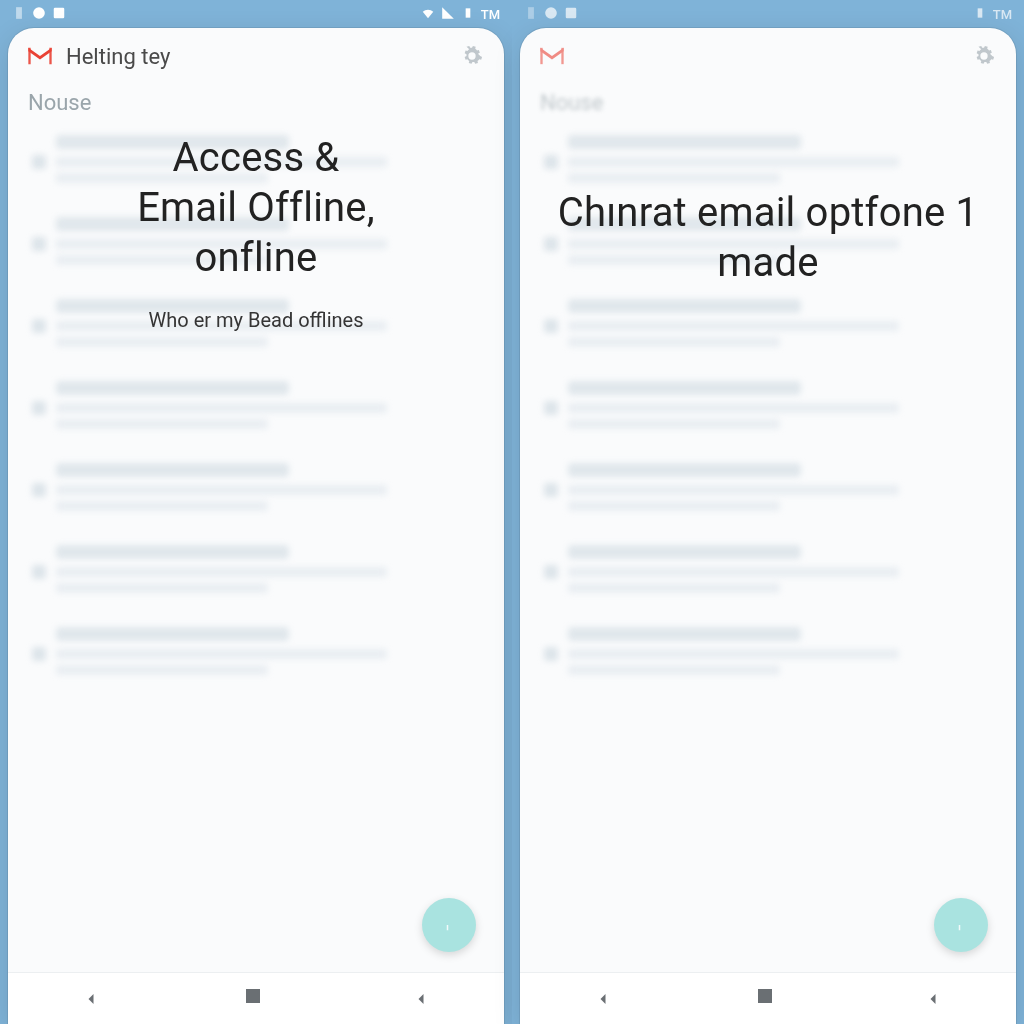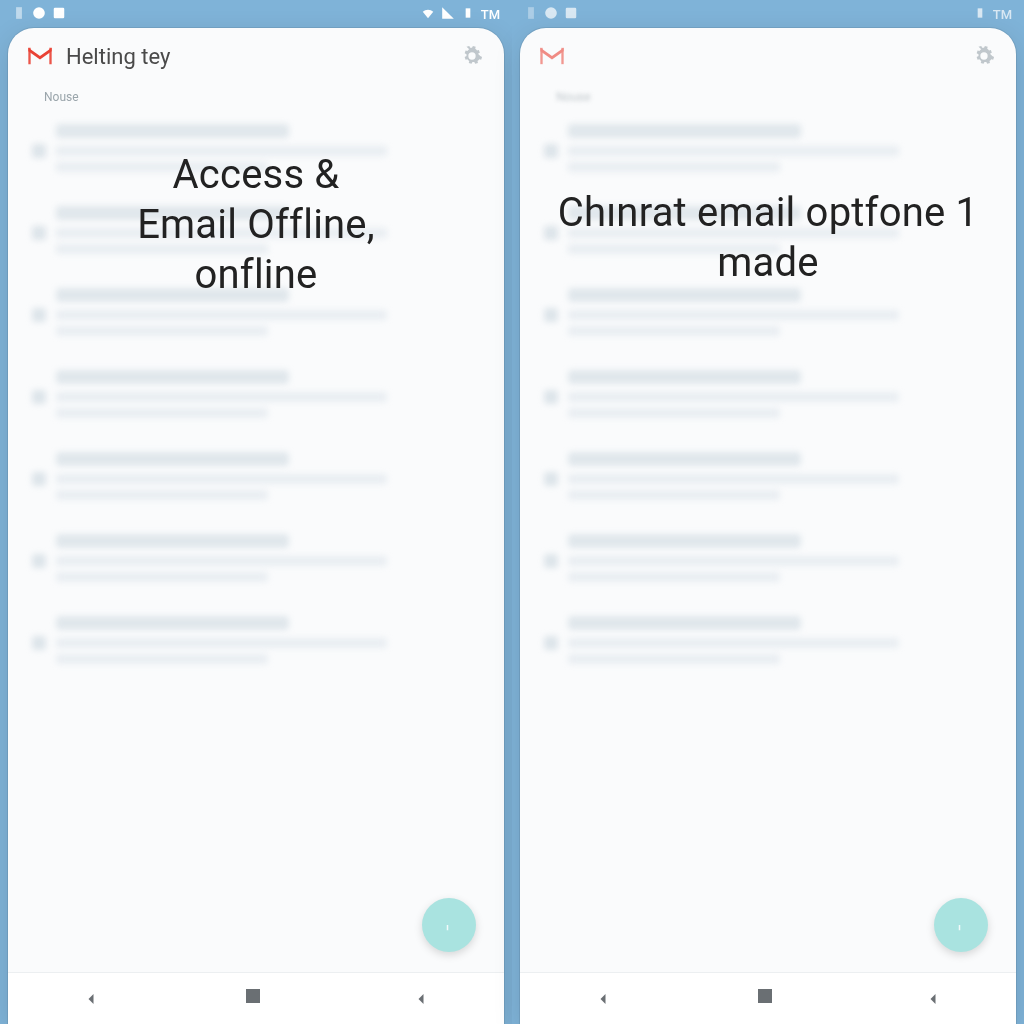--- a/index.html
+++ b/index.html
@@ -61,21 +61,21 @@
       color:#4a4a4a;
       font-weight:400;
     }
     .app-title.blur { filter: blur(4px); color:#bdbdbd; }
     .gear-btn {
       width:28px; height:28px; display:flex; align-items:center; justify-content:center;
       color:#9aa5ab;
     }
     .gear-btn svg { width:22px; height:22px; fill: currentColor; }
     .section-label {
-      font-size:12px; color:#9aa5ab; padding: 10px 36px 6px; filter: blur(0.3px);
+      font-size:22px; color:#9aa5ab; padding: 10px 20px 6px; filter: blur(0.3px);
     }
     .list-area {
       flex:1; position:relative; padding: 0 24px 70px;
       filter: blur(3px);
       opacity:0.55;
     }
     .ghost-item {
       padding: 14px 0;
       border-bottom:none;
     }
@@ -83,21 +83,21 @@
       height:14px; border-radius:4px; background:#cbd7df; width:55%; margin-bottom:8px;
     }
     .ghost-sub {
       height:10px; border-radius:3px; background:#dbe3ea; width:78%; margin-bottom:6px;
     }
     .ghost-sub.s2 { width:50%; }
     .ghost-flex { display:flex; align-items:center; gap:10px; }
     .ghost-bullet { width:14px; height:14px; border-radius:3px; background:#c5d2db; flex-shrink:0; }
     .overlay-card {
       position:absolute;
-      top: 122px;
+      top: 105px;
       left: 22px;
       right: 22px;
       text-align:center;
       pointer-events:none;
     }
     .overlay-title {
       font-size:40px; line-height:1.25; color:#222; font-weight:400;
       margin-bottom: 24px;
       letter-spacing:0.2px;
     }
@@ -245,20 +245,21 @@
               <div class="ghost-sub s2"></div>
             </div>
           </div>
         </div>
     </div>
 
     <div class="overlay-card">
       <div class="overlay-title" style="white-space:pre-line">Access &amp;
 Email Offline,
 onfline</div>
+      <div class="overlay-sub">Who er my Bead offlines</div>
     </div>
 
     <div class="fab">
       <svg viewBox="0 0 24 24">
           <path d="M4 12h5v7h2v-7h5"></path>
         </svg>
     </div>
 
     <div class="navbar">
       <div class="nav"><svg viewBox="0 0 24 24">

